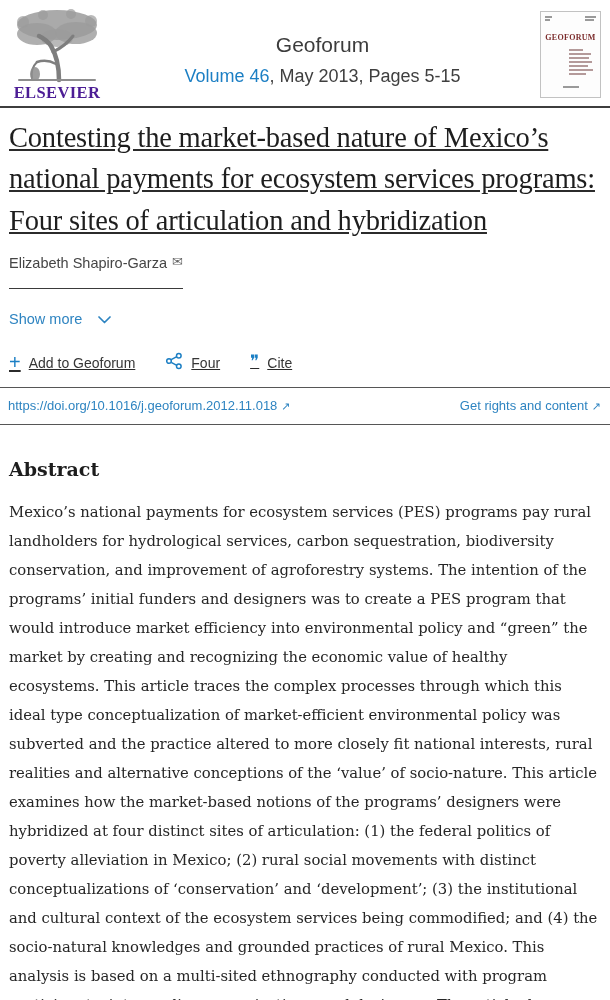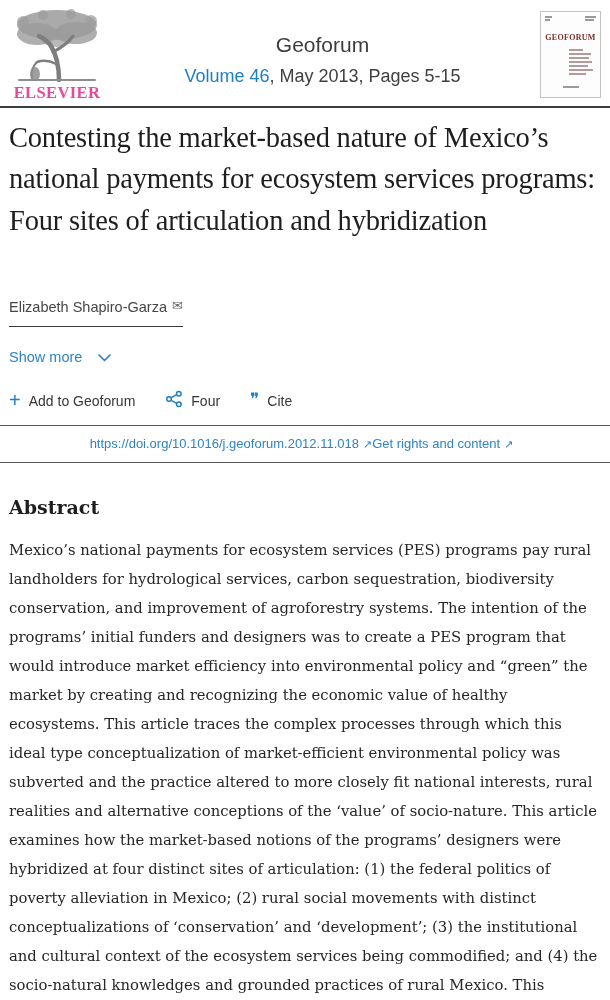--- a/index.html
+++ b/index.html
@@ -20,21 +20,21 @@
     padding: 8px 9px 4px 9px;
     min-height: 99px;
   }
   .elsevier-logo { width: 96px; flex: 0 0 auto; text-align: center; cursor: pointer; }
   .elsevier-logo svg { display: block; margin: 0 auto; }
   .elsevier-wordmark {
     font-family: "Liberation Serif", serif;
     font-weight: bold;
     font-size: 16.5px;
     letter-spacing: 0.4px;
-    color: #ec4899;
+    color: #4c1d95;
     line-height: 1;
     margin-top: 1px;
   }
   .banner-center { flex: 1 1 auto; text-align: center; padding-top: 24px; }
   .journal-title { font-size: 21px; color: #3c3c3c; line-height: 1.2; cursor: pointer; }
   .issue-line { font-size: 18px; color: #3f3f3f; margin-top: 9px; }
   .issue-line a { color: #1c7fc4; text-decoration: none; cursor: pointer; }
 
   .journal-cover {
     flex: 0 0 auto;
@@ -61,51 +61,50 @@
     white-space: nowrap;
   }
   .cover-lines { margin-top: 7px; margin-left: 24px; display: flex; flex-direction: column; gap: 2.5px; }
   .cover-lines .cl { height: 1.5px; background: #b49a9a; }
   .cover-bottomline { position: absolute; bottom: 9px; left: 50%; transform: translateX(-50%); width: 16px; height: 2px; background: #9a9a9a; }
 
   .rule-dark { border: none; border-top: 2px solid #3d3d3d; margin: 0; }
   .rule-mid  { border: none; border-top: 1px solid #565656; margin: 0; }
 
   
-  .article-head { padding: 0 9px; }
+  .article-head { padding: 0 9px; text-decoration: underline; }
   .article-title {
     font-family: "Liberation Serif", serif;
     font-weight: normal;
     font-size: 28.5px;
     line-height: 1.47;
     color: #1e1e1e;
     margin-top: 9px;
     letter-spacing: -0.2px;
   }
   .author-row { margin-top: 12px; }
   .author-link {
     display: inline-block;
     font-size: 14.5px;
     color: #454545;
     border-bottom: 1.5px solid #3a3a3a;
-    padding-bottom: 11px;
+    padding-bottom: 17px;
     cursor: pointer;
-    margin-top: 44px;
   }
   .envelope-icon { font-size: 13px; color: #666; margin-left: 5px; vertical-align: 2px; }
 
   .show-more { margin-top: 22px; display: inline-flex; align-items: center; gap: 16px; color: #2e84c1; font-size: 14.5px; cursor: pointer; }
   .show-more svg { margin-top: 2px; }
 
   .action-row { margin-top: 24px; margin-bottom: 14px; display: flex; align-items: center; gap: 30px; }
   .action-btn { display: inline-flex; align-items: center; gap: 8px; font-size: 14px; color: #363636; cursor: pointer; background: none; border: none; font-family: "Liberation Sans", sans-serif; padding: 0; }
   .plus-glyph { color: #1c7fc4; font-size: 20px; font-weight: 400; line-height: 1; margin-top: -2px; }
   .cite-glyph { color: #1c7fc4; font-size: 17px; line-height: 1; margin-top: -3px; }
 
-  .doi-row { display: flex; justify-content: center; align-items: center; padding: 10px 9px 11px 2px; }
+  .doi-row { display: flex; justify-content: space-between; align-items: center; padding: 10px 9px 11px 8px; }
   .doi-row a { color: #2e84c1; font-size: 13px; text-decoration: none; cursor: pointer; }
   .ext-arrow { font-size: 11px; margin-left: 4px; }
 
   
   .abstract-section { padding: 0 9px; }
   .abstract-heading {
     font-family: "DejaVu Serif", serif;
     font-weight: bold;
     font-size: 19px;
     color: #1d1d1d;

